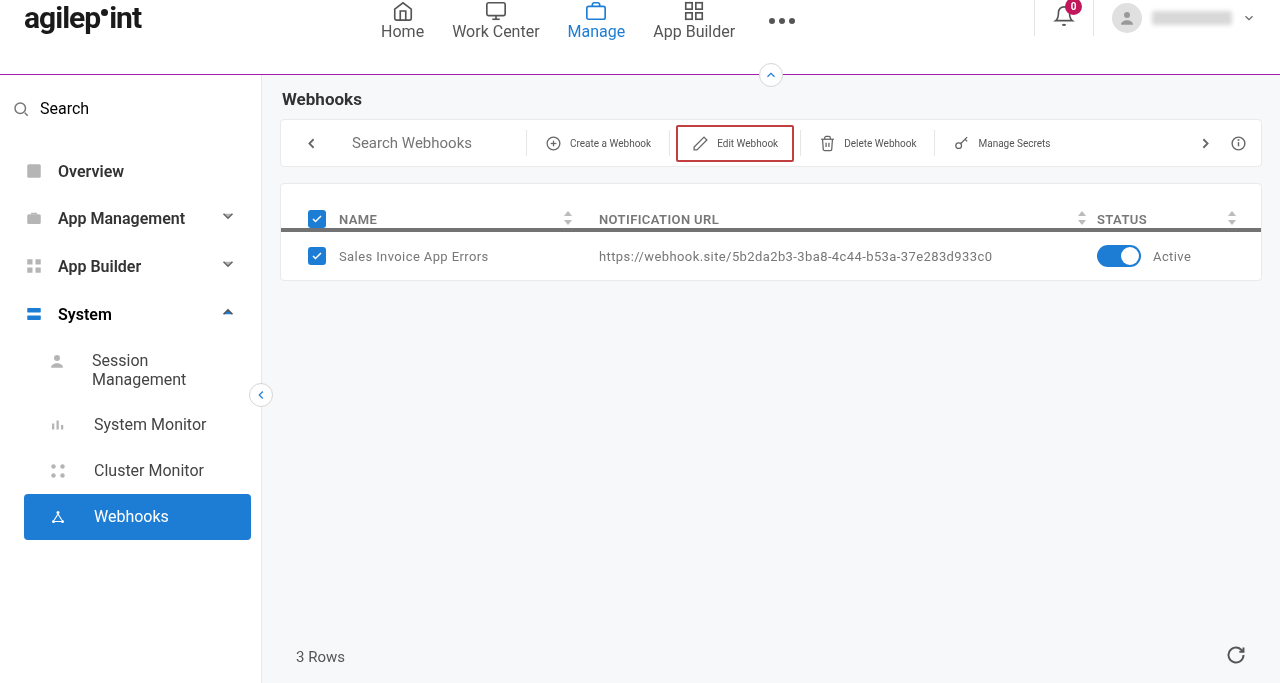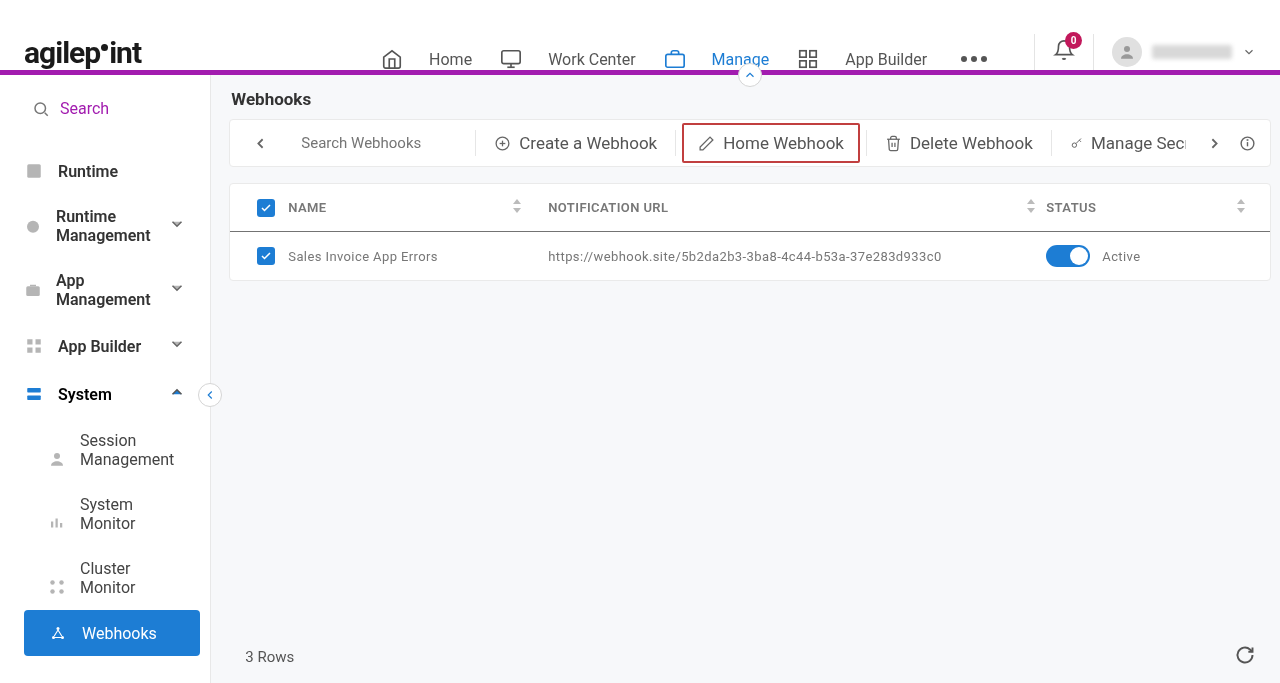--- a/index.html
+++ b/index.html
@@ -1,75 +1,75 @@
 <!DOCTYPE html>
 <html><head>
 <meta charset="utf-8">
 <style>
 * { margin: 0; padding: 0; box-sizing: border-box; font-family: -apple-system, BlinkMacSystemFont, "Segoe UI", Roboto, sans-serif; }
 body { width: 1280px; height: 683px; background: #fff; overflow: hidden; color: #333; }
 
 
-.header { display: flex; align-items: flex-end; height: 75px; border-bottom: 5px solid #a21caf; padding: 0 24px; }
+.header { display: flex; align-items: flex-start; height: 75px; border-bottom: 1px solid #a21caf; padding: 0 24px; }
 .logo { font-size: 30px; font-weight: 700; letter-spacing: -1px; color: #1a1a1a; margin-right: 40px; }
 .logo .dot { display:inline-block; width:7px; height:7px; background:#1a1a1a; border-radius:50%; position:relative; top:-12px; margin: 0 1px;}
 .topnav { display: flex; align-items: center; margin-left: 200px; gap: 28px; }
-.topnav-item { display: flex; align-items: center; gap: 26px; color: #555; font-size: 16px; cursor: pointer; }
+.topnav-item { display: flex; align-items: center; gap: 0; color: #555; font-size: 16px; cursor: pointer; flex-direction: column; }
 .topnav-item.active { color: #1d7dd4; }
 .topnav-item svg { width: 22px; height: 22px; }
 .more-dots { display:flex; gap:4px; cursor:pointer; margin-left: 6px;}
 .more-dots span { width:6px;height:6px;background:#555;border-radius:50%;}
 .header-right { margin-left: auto; display: flex; align-items: center; gap: 18px; }
 .vdiv { width:1px; height:36px; background:#e4e4e4;}
 .bell { position: relative; cursor:pointer;}
 .bell svg { width:22px; height:22px; stroke:#555;}
 .badge { position: absolute; top:-7px; right:-7px; background:#c2185b; color:#fff; font-size:10px; font-weight:700; border-radius:50%; width:17px; height:17px; display:flex; align-items:center; justify-content:center;}
 .avatar { width:30px;height:30px;border-radius:50%;background:#e0e0e0;display:flex;align-items:center;justify-content:center;}
 .avatar svg{width:18px;height:18px;fill:#999;}
 .username-blur { width:80px; height:14px; background:#d8d8d8; border-radius:2px; filter:blur(2px);}
 .user-box{display:flex;align-items:center;gap:10px;cursor:pointer;}
 
 
 .layout { display:flex; height: calc(100% - 75px); }
 .sidebar { width: 262px; border-right: 1px solid #e8e8e8; padding-top: 12px; position:relative;}
-.search-row { display:flex; align-items:center; gap:10px; padding: 12px 32px; color:#a21caf; font-size:16px;}
+.search-row { display:flex; align-items:center; gap:10px; padding: 12px 12px; color:#000000; font-size:16px;}
 .search-row svg{width:18px;height:18px;stroke:#777;}
 .nav-list { margin-top: 18px; }
 .nav-item { display:flex; align-items:center; gap:14px; padding: 13px 24px; font-size:16px; color:#333; cursor:pointer; font-weight:600;}
 .nav-item .icn{width:20px;height:20px;display:flex;align-items:center;justify-content:center;}
 .nav-item svg{width:18px;height:18px;fill:#b5b5b5;}
 .nav-item .chev { margin-left:auto; }
 .nav-item.expanded { color:#000000; }
 .nav-item.expanded svg{fill:#1d7dd4;}
 .subnav { padding-left: 14px;}
-.sub-item { display:flex; align-items:flex-end; gap:14px; padding: 13px 24px; font-size:16px; color:#444; cursor:pointer; border-radius: 4px; margin: 0 10px;}
+.sub-item { display:flex; align-items:flex-start; gap:26px; padding: 13px 24px; font-size:16px; color:#444; cursor:pointer; border-radius: 4px; margin: 0 10px;}
 .sub-item .icn{width:20px;height:20px;display:flex;align-items:center;justify-content:center;}
 .sub-item svg{width:18px;height:18px;fill:#b5b5b5;}
 .sub-item.active { background:#1d7dd4; color:#fff; }
 .sub-item.active svg{fill:#fff;}
 .collapse-toggle-up{position:absolute;left:50%;top:-11px;transform:translateX(-50%);width:24px;height:24px;border:1px solid #d5d5d5;border-radius:50%;background:#fff;display:flex;align-items:center;justify-content:center;cursor:pointer;z-index:10;}
 .collapse-toggle-left{position:absolute;right:-12px;top:308px;width:24px;height:24px;border:1px solid #d5d5d5;border-radius:50%;background:#fff;display:flex;align-items:center;justify-content:center;cursor:pointer;z-index:10;}
 
 
 .main { flex:1; background:#f7f8fa; position:relative; padding: 14px 18px 0 18px; display:flex; flex-direction:column; }
 .page-title { font-size:17px; font-weight:700; color:#333; padding: 0 0 10px 2px;}
 .toolbar { background:#fff; border:1px solid #eaeaea; border-radius:4px; display:flex; align-items:center; height:48px; padding: 4px 10px; gap:4px; }
-.tbtn { display:flex; align-items:center; gap:8px; padding: 6px 12px; color:#555; font-size:17px; cursor:pointer; white-space:nowrap;}
+.tbtn { display:flex; align-items:center; gap:8px; padding: 6px 12px; color:#555; font-size:10px; cursor:pointer; white-space:nowrap;}
 .tbtn svg{width:17px;height:17px;stroke:#666;fill:none;}
 .tbtn.highlighted { border: 2px solid #c13f3f; border-radius:2px; padding: 8px 14px;}
 .tdivider{width:1px;height:26px;background:#e6e6e6;margin: 0 2px;}
 .search-wh { display:flex; align-items:center; gap:10px; flex:0 0 auto; margin-right: 8px;}
 .search-wh input { border:none; outline:none; font-size:15px; color:#555; width: 160px; background:transparent;}
 .toolbar .back-arrow { margin-right: 6px; cursor:pointer;}
 .toolbar-scroll-right { margin-left:auto; display:flex; align-items:center; gap:8px;}
 .info-icon{color:#1d7dd4;}
 
 
 .table-card { background:#fff; border:1px solid #eaeaea; border-radius:4px; margin-top: 16px; }
-.thead { display:flex; align-items:center; height:48px; border-bottom:1px solid #737373; padding: 0 14px;}
+.thead { display:flex; align-items:flex-end; height:48px; border-bottom:4px solid #737373; padding: 0 14px;}
 .th, .td { display:flex; align-items:center; font-size:13px; color:#777; letter-spacing:0.4px;}
 .th { text-transform:uppercase; font-weight:600;}
 .col-chk{width:44px; justify-content:center;}
 .col-name{width:244px;}
 .col-url{width:498px;margin-left:16px;}
 .col-status{flex:1;}
 .sort-icn{margin-left:auto; margin-right: 10px;}
 .trow { display:flex; align-items:center; height:48px; padding: 0 14px; font-size:15px; color:#555;text-align:right;}
 .checkbox { width:18px; height:18px; border-radius:3px; background:#1d7dd4; display:flex; align-items:center; justify-content:center;}
 .checkbox svg{width:12px;height:12px;stroke:#fff;stroke-width:3;fill:none;}
@@ -159,33 +159,21 @@
         </svg>
       <span>Search</span>
     </div>
     <div class="nav-list">
       <div class="nav-item">
         <span class="icn">
             <svg viewBox="0 0 24 24">
               <rect x="3" y="3" width="18" height="18" rx="2"></rect>
             </svg>
           </span>
-        <span>Runtime</span>
-      </div>
-      <div class="nav-item">
-        <span class="icn">
-            <svg viewBox="0 0 24 24">
-              <circle cx="12" cy="13" r="8"></circle>
-              <line x1="12" y1="9" x2="12" y2="13"></line>
-            </svg>
-          </span>
-        <span>Runtime Management</span>
-        <span class="chev"><svg class="chev-svg" viewBox="0 0 24 24">
-              <polyline points="6 9 12 15 18 9"></polyline>
-            </svg></span>
+        <span>Overview</span>
       </div>
       <div class="nav-item">
         <span class="icn">
             <svg viewBox="0 0 24 24">
               <rect x="3" y="7" width="18" height="13" rx="2"></rect>
               <path d="M8 7V5h8v2"></path>
             </svg>
           </span>
         <span>App Management</span>
         <span class="chev"><svg class="chev-svg" viewBox="0 0 24 24">
@@ -297,21 +285,21 @@
             <line x1="12" y1="8" x2="12" y2="16"></line>
             <line x1="8" y1="12" x2="16" y2="12"></line>
           </svg>
         <span>Create a Webhook</span>
       </div>
       <div class="tdivider"></div>
       <div class="tbtn highlighted">
         <svg viewBox="0 0 24 24" stroke="#666" stroke-width="1.8">
             <path d="M17 3l4 4L7 21H3v-4z"></path>
           </svg>
-        <span>Home Webhook</span>
+        <span>Edit Webhook</span>
       </div>
       <div class="tdivider"></div>
       <div class="tbtn">
         <svg viewBox="0 0 24 24" stroke="#666" stroke-width="1.8">
             <polyline points="3 6 5 6 21 6"></polyline>
             <path d="M19 6l-1 14a2 2 0 0 1-2 2H8a2 2 0 0 1-2-2L5 6"></path>
             <path d="M10 11v6M14 11v6"></path>
             <path d="M8 6V4a2 2 0 0 1 2-2h4a2 2 0 0 1 2 2v2"></path>
           </svg>
         <span>Delete Webhook</span>

